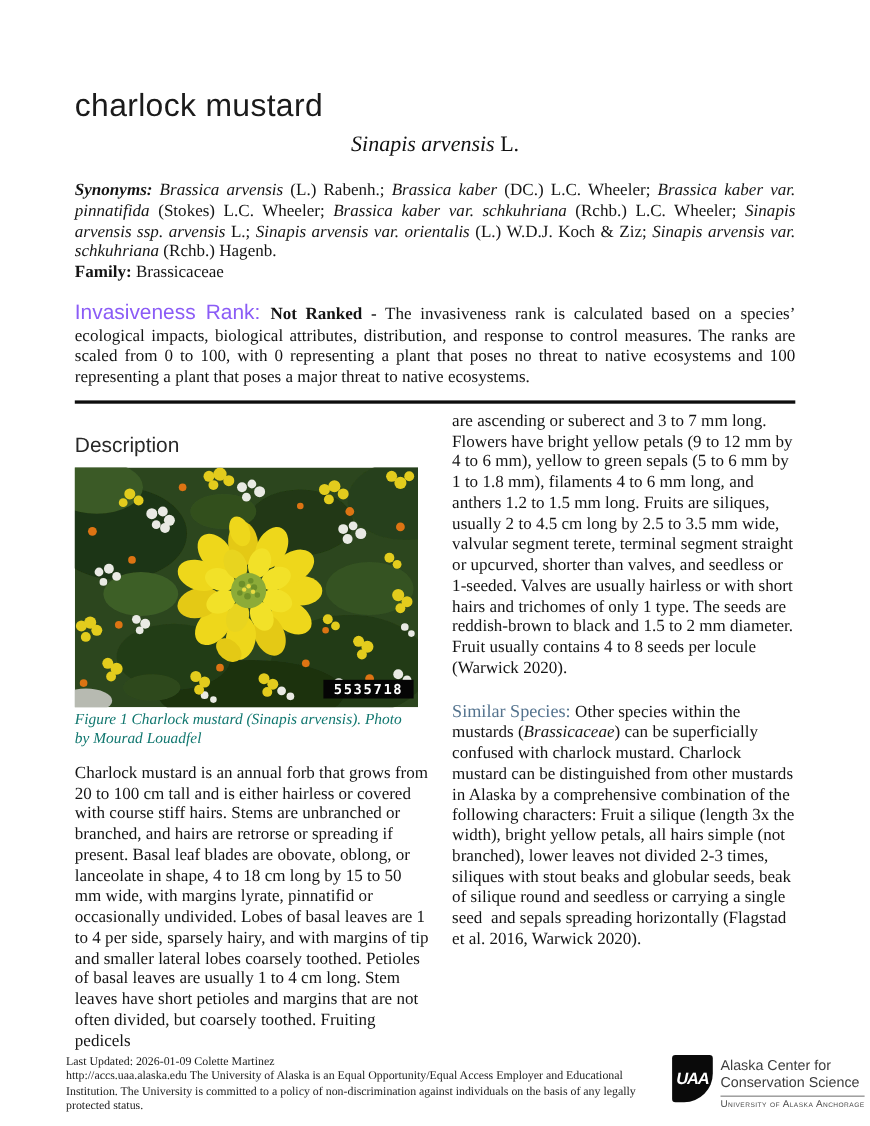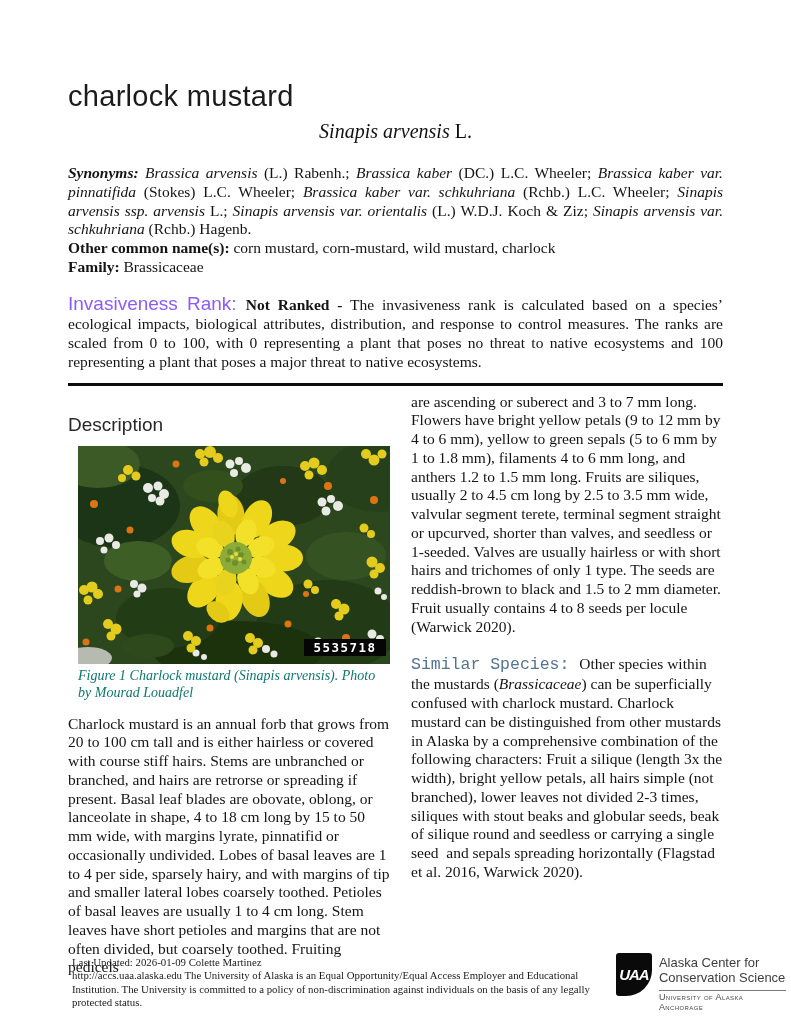--- a/index.html
+++ b/index.html
@@ -12,35 +12,35 @@
   .subtitle{text-align:center;font-size:20px;margin-top:7px;color:#111;}
   .meta{margin-top:21px;font-size:15.5px;line-height:1.21;text-align:justify;}
   .meta p{margin:0;}
   .rank{margin-top:16px;font-size:15.5px;line-height:1.21;text-align:justify;}
   .rank p{margin:0;}
   .seg{white-space:pre-wrap;}
   .seg.b{font-weight:bold;}
   .seg.i{font-style:italic;}
   .seg.bi{font-weight:bold;font-style:italic;}
   .seg.hsans{font-family:"Liberation Sans","DejaVu Sans",sans-serif;font-size:19px;color:#8b5cf6;}
-  .seg.sslabel{font-family:Liberation Mono, monospace;font-size:16.5px;color:#54738e;text-align:right;}
+  .seg.sslabel{font-family:Liberation Serif, serif;font-size:16.5px;color:#54738e;text-align:right;}
   hr.rule{border:none;height:3px;background:#0d0d0d;margin:11px 0 3px 0;}
   .columns{display:flex;gap:21px;}
   .col-left{flex:0 0 322px;width:322px;}
   .col-right{flex:1;min-width:0;}
   h2.sec{font-family:"Liberation Sans","DejaVu Sans",sans-serif;font-size:19px;font-weight:400;
      color:#282828;margin:25px 0 8px 0;}
-  figure{margin:10px;}
+  figure{margin:0;}
   .photo{width:312px;height:218px;line-height:0;}
   figcaption{width:312px;color:#0f766e;font-style:italic;font-size:14px;line-height:1.25;margin-top:3px;}
   .body-text{font-size:15.5px;line-height:1.21;margin:13px 0 0 0;text-align:left;}
   .col-right .first{margin-top:4px;}
   .col-right .similar{margin-top:19px;}
-  footer.pagefoot{position:absolute;left:72px;right:5px;bottom:12px;display:flex;
-     justify-content:space-between;align-items:center;gap:10px;}
+  footer.pagefoot{position:absolute;left:60px;right:5px;bottom:12px;display:flex;
+     justify-content:space-between;align-items:flex-start;gap:10px;}
   .footer-text{font-size:10.8px;line-height:1.22;max-width:522px;color:#1a1a1a;}
   .footer-text p{margin:0;}
   .logo{display:flex;gap:7px;align-items:flex-start;padding-left:12px;}
   .logo-mark{width:37px;height:43px;background:#0a0a0a;border-radius:3px 3px 26px 3px;
      display:flex;align-items:center;justify-content:center;
      font-family:"Liberation Sans","DejaVu Sans",sans-serif;font-style:italic;font-weight:bold;
      font-size:15px;color:#fff;letter-spacing:-1px;}
   .logo-text{font-family:"Liberation Sans","DejaVu Sans",sans-serif;color:#3d3d3d;padding-top:3px;}
   .logo-line{font-size:13px;line-height:1.15;font-weight:500;}
   .logo-univ{font-size:9px;font-variant:small-caps;letter-spacing:.4px;color:#4a4a4a;
@@ -50,21 +50,20 @@
 <body>
 
 <div class="page">
   <div class="content">
 
     <h1 class="title">charlock mustard</h1>
     <div class="subtitle"><span class="seg i">Sinapis arvensis</span><span class="seg"> L.</span></div>
 
     <section class="meta">
       <p><span class="seg bi">Synonyms: </span><span class="seg i">Brassica arvensis</span><span class="seg"> (L.) Rabenh.; </span><span class="seg i">Brassica kaber</span><span class="seg"> (DC.) L.C. Wheeler; </span><span class="seg i">Brassica kaber var. pinnatifida</span><span class="seg"> (Stokes) L.C. Wheeler; </span><span class="seg i">Brassica kaber var. schkuhriana</span><span class="seg"> (Rchb.) L.C. Wheeler; </span><span class="seg i">Sinapis arvensis ssp. arvensis</span><span class="seg"> L.; </span><span class="seg i">Sinapis arvensis var. orientalis</span><span class="seg"> (L.) W.D.J. Koch &amp; Ziz; </span><span class="seg i">Sinapis arvensis var. schkuhriana</span><span class="seg"> (Rchb.) Hagenb.</span></p>
-      <p><span class="seg b">Other common name(s):</span><span class="seg"> corn mustard, corn-mustard, wild mustard, charlock</span></p>
       <p><span class="seg b">Family:</span><span class="seg"> Brassicaceae</span></p>
     </section>
 
     <section class="rank">
       <p><span class="seg hsans">Invasiveness Rank: </span><span class="seg b">Not Ranked - </span><span class="seg">The invasiveness rank is calculated based on a species’ ecological impacts, biological attributes, distribution, and response to control measures. The ranks are scaled from 0 to 100, with 0 representing a plant that poses no threat to native ecosystems and 100 representing a plant that poses a major threat to native ecosystems.</span></p>
     </section>
 
     <hr class="rule">
 
     <div class="columns">

